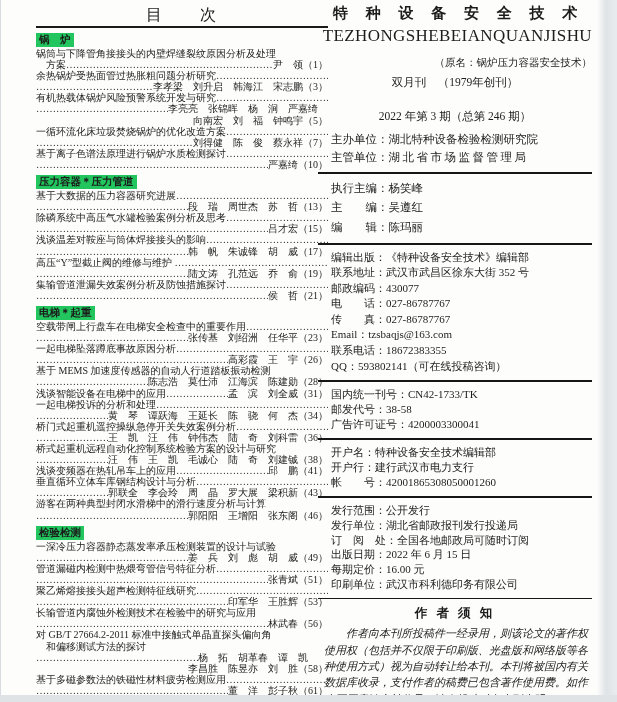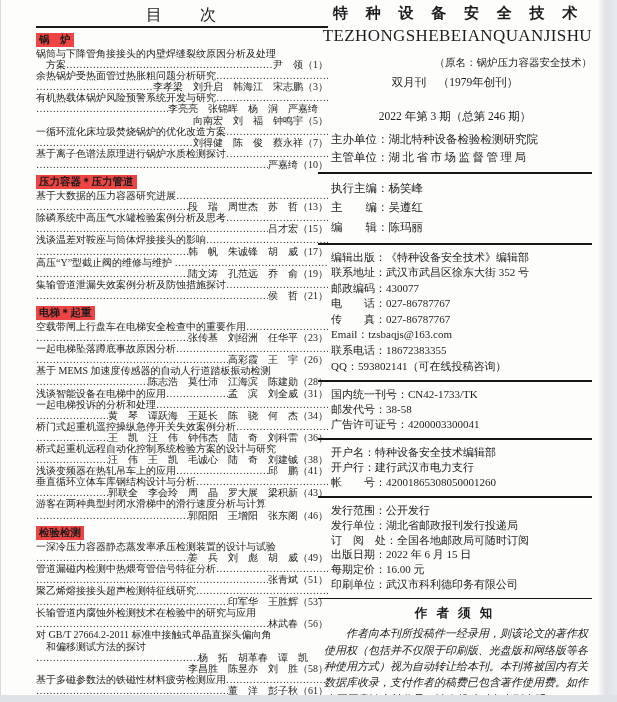--- a/index.html
+++ b/index.html
@@ -13,21 +13,21 @@
     background:linear-gradient(to right,#fdfdfc 0%,#dfe3e6 45%,#e9ecef 100%);}
   .edge-bottom{position:absolute;left:0;bottom:0;width:617px;height:7px;background:#dfe3e6;}
   .edge-left{position:absolute;left:0;top:0;width:1px;height:702px;background:#d9dcde;}
 
   
   .left-col{position:absolute;left:36px;top:5px;width:292px;}
   .toc-title{text-align:center;font-size:16px;letter-spacing:2px;line-height:19px;}
   .toc-rule{height:2px;background:#1a1a1a;margin-top:2px;}
   .toc-section{margin-top:1px;}
   .toc-header{
-    display:inline-block;background:#ef4444;font-weight:bold;
+    display:inline-block;background:#22c55e;font-weight:bold;
     font-size:10.5px;line-height:12px;padding:1px 3px;margin:2px 0 1px 0;
   }
   .toc-line{display:flex;align-items:baseline;line-height:11.1px;font-size:10px;}
   .tl-t{white-space:pre;}
   .tl-f{flex:1 1 auto;min-width:0;overflow:hidden;white-space:nowrap;letter-spacing:0;}
   .tl-r{white-space:pre;}
 
   
   .right-col{position:absolute;left:318px;top:4px;width:274px;}
   .j-title{text-align:center;font-weight:bold;font-size:15px;letter-spacing:7px;padding-left:7px;line-height:18px;}

